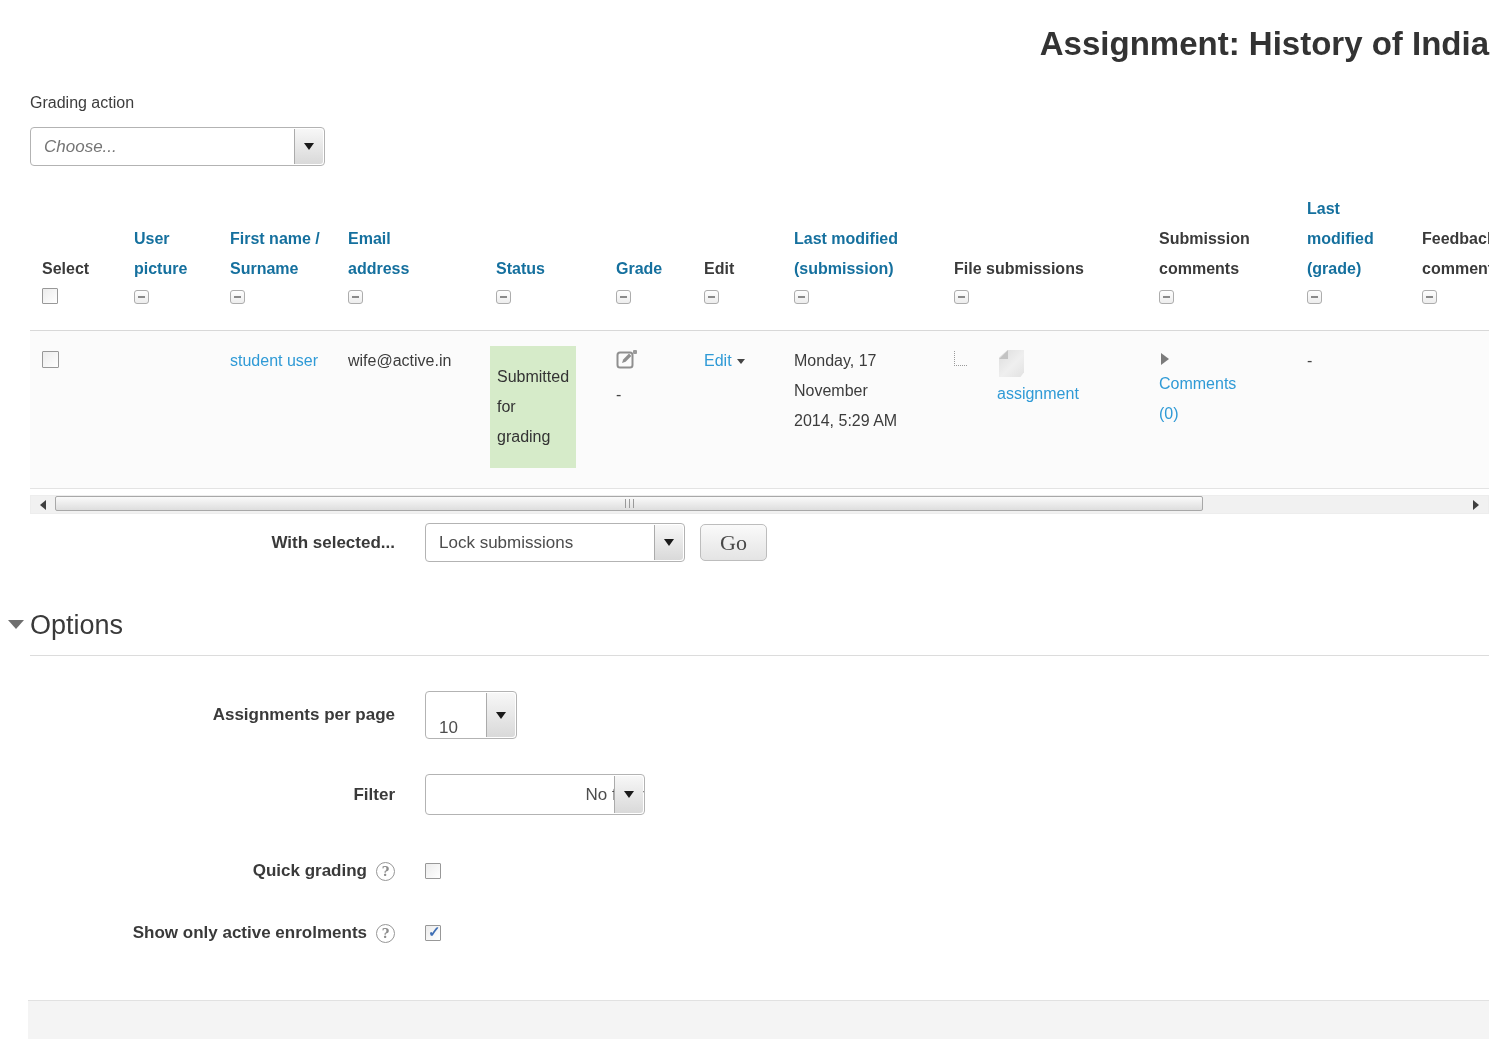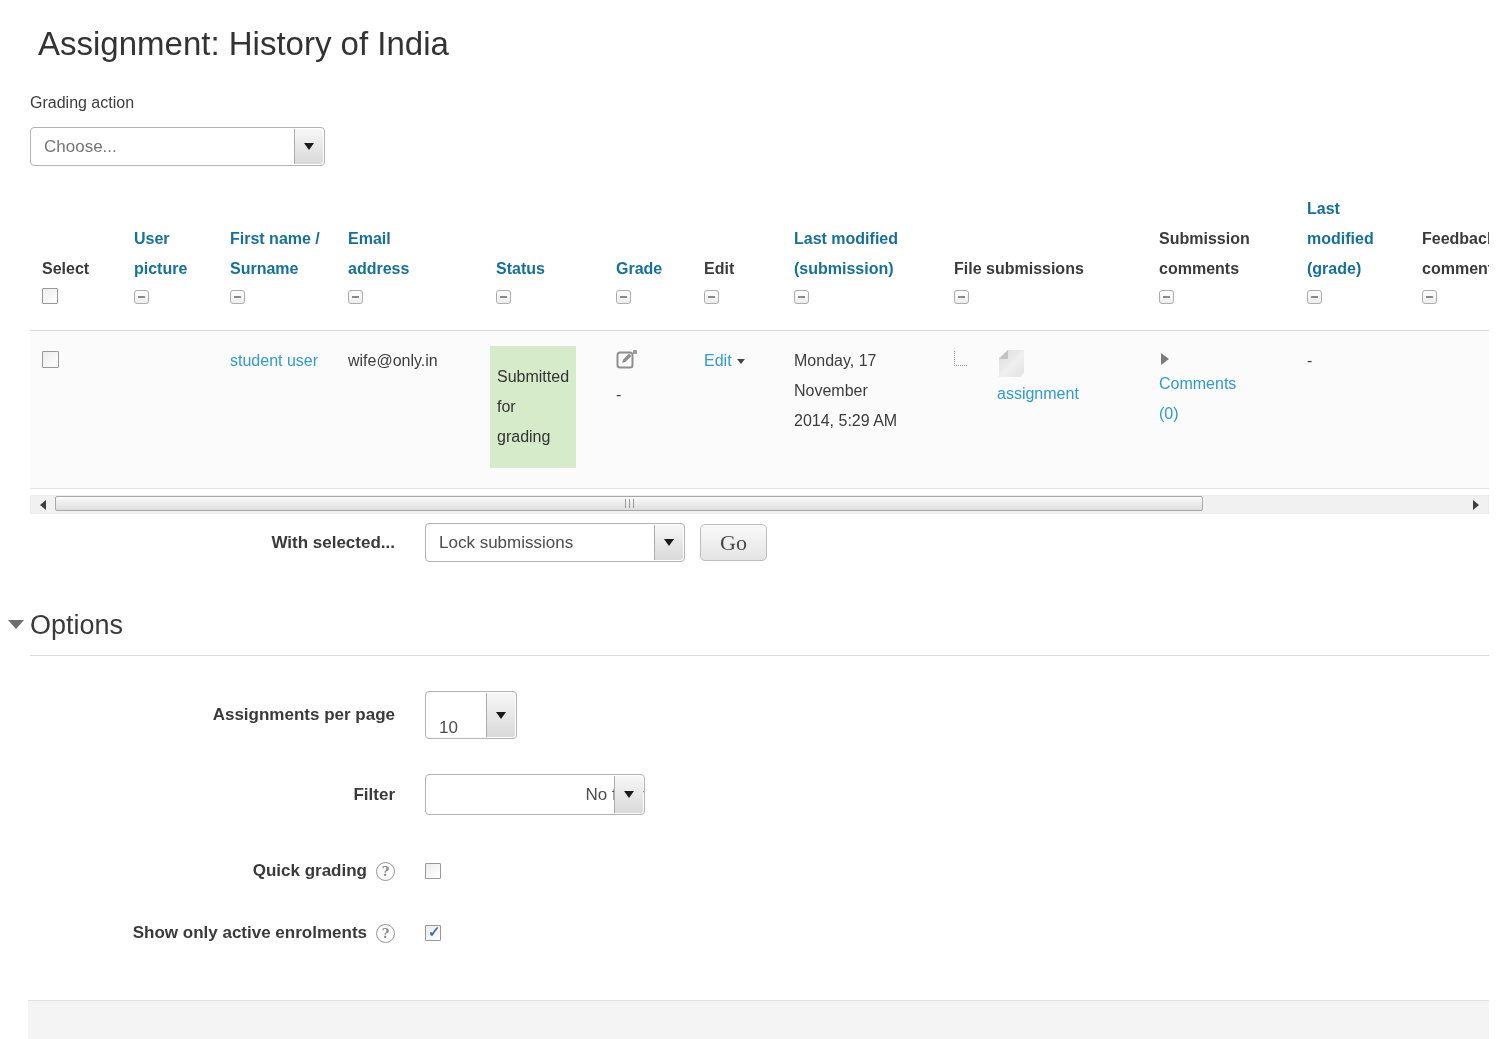--- a/index.html
+++ b/index.html
@@ -8,21 +8,21 @@
     width:1509px; height:1039px; overflow:hidden;
     background:#fff; color:#3c3c3c;
     font-family:"Liberation Sans", sans-serif;
     font-size:16px;
   }
   .main { padding:0 20px 0 30px; }
 
   
   h1.page-title {
     margin:24px 0 0 8px; font-size:33px; line-height:40px;
-    font-weight:normal; color:#333;
+    font-weight:bold; color:#333;text-align:right;
   }
 
   
   .ga-label { margin-top:30px; font-size:16px; color:#3d3d3d; }
 
   
   .select {
     position:relative; height:39px; background:#fff;
     border:1px solid #b3b3b3; border-radius:4px;
     display:flex; align-items:center; cursor:default;
@@ -32,21 +32,21 @@
   .select.placeholder .val { color:#757575; }
   .select .arrow-seg {
     position:absolute; right:1px; top:1px; bottom:1px; width:29px;
     border-left:1px solid #ababab; border-radius:0 3px 3px 0;
     background:linear-gradient(#f7f7f7,#d9d9d9);
     display:flex; align-items:center; justify-content:center;
   }
   .tri-down { width:0; height:0; border-left:5px solid transparent;
     border-right:5px solid transparent; border-top:7px solid #1a1a1a; }
 
-  .ga-select { width:295px; margin-top:15px; }
+  .ga-select { width:295px; margin-top:15px;font-style:italic; }
 
   
   .table-wrap { width:1459px; overflow:hidden; margin-top:28px; }
   table.grading-table { border-collapse:collapse; table-layout:fixed; width:1527px; }
   th,td { text-align:left; font-size:16px; line-height:30px; }
   th { vertical-align:bottom; padding:0 8px 16px 12px; font-weight:bold; color:#3a3a3a;
        border-bottom:1px solid #d8d8d8; }
   td { vertical-align:top; padding:15px 8px 20px 12px; border-bottom:1px solid #e3e3e3;
        background:#fbfbfb; }
   a.sort-link { color:#15709e; text-decoration:none; font-weight:bold; }
@@ -244,21 +244,21 @@
         </tr>
       </thead>
       <tbody>
         <tr>
           <td><span class="cb"></span></td>
           <td></td>
           <td class="c3x">
             <a class="row-link" href="#">student user</a>
           </td>
           <td>
-            <span>wife@only.in</span>
+            <span>wife@active.in</span>
           </td>
           <td class="c5x">
             <span class="status-badge">Submitted for grading</span>
           </td>
           <td class="grade-cell">
             <span class="grade-edit-icon">
               <svg width="22" height="22" viewBox="0 0 22 22">
                 <rect x="1.5" y="4.5" width="15" height="15" rx="2.5" fill="none" stroke="#8f8f8f" stroke-width="2"></rect>
                 <path d="M6 15 L7.2 11.4 L13 5.6 L15.4 8 L9.6 13.8 Z" fill="#8f8f8f"></path>
                 <rect x="17" y="2" width="4" height="4" rx="1" fill="#9a9a9a"></rect>

